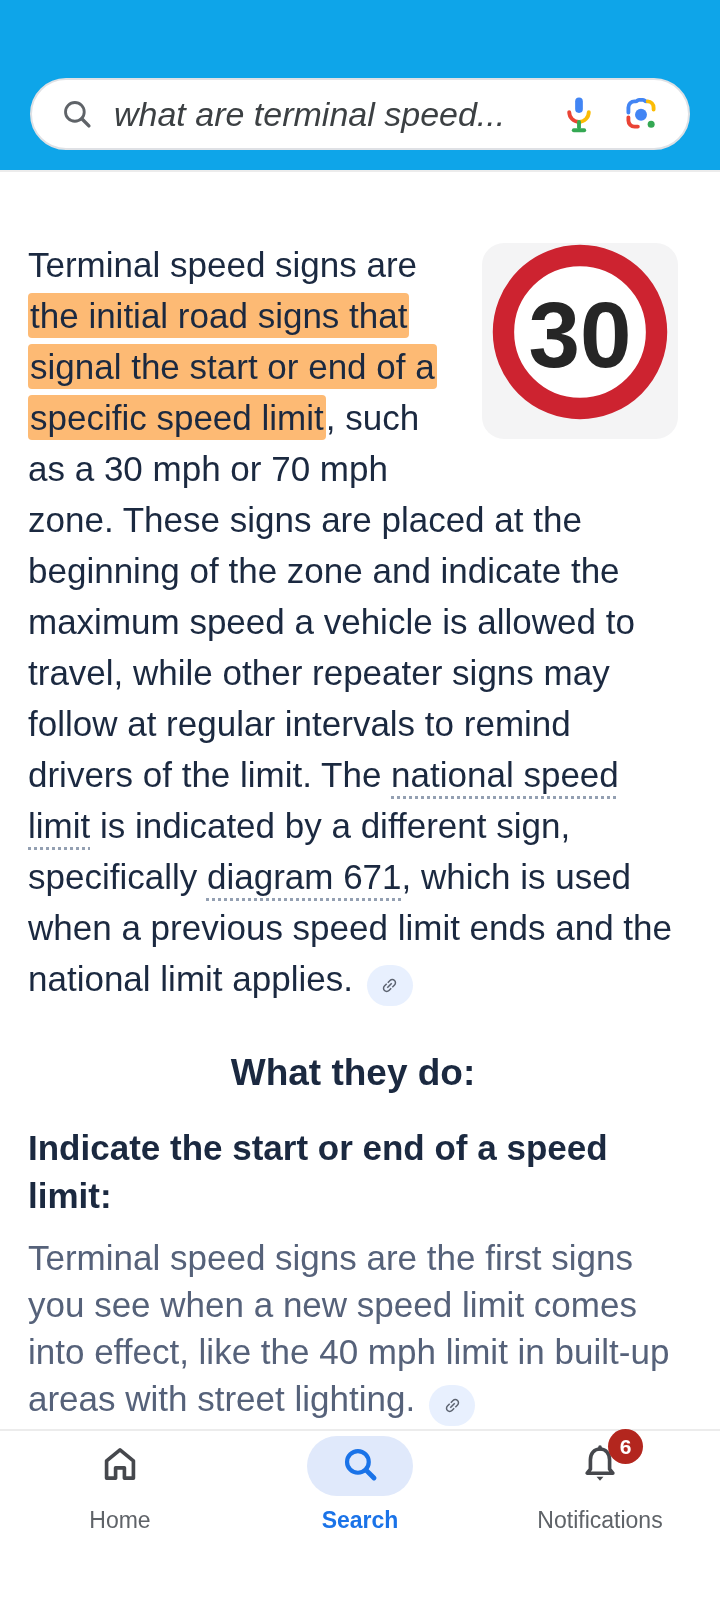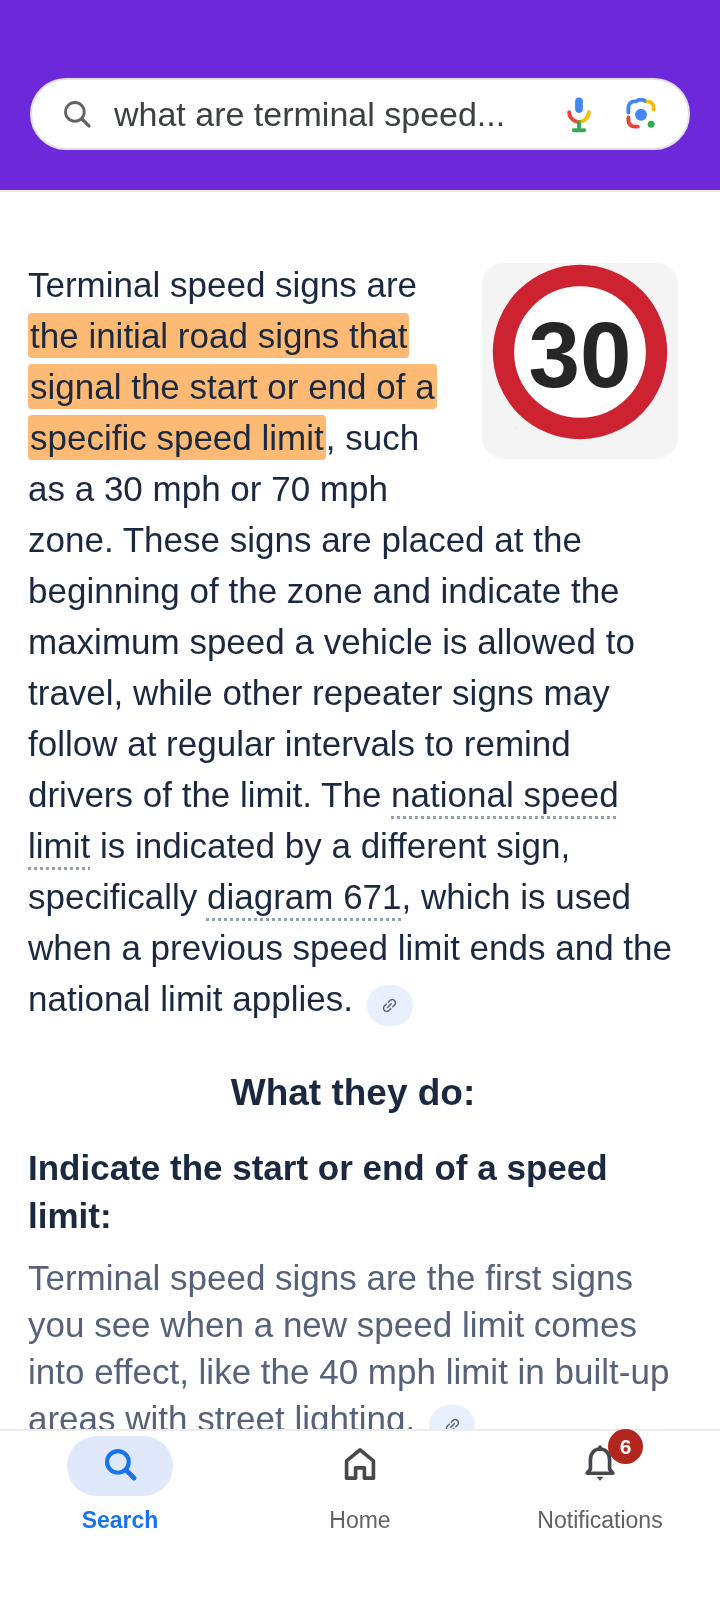--- a/index.html
+++ b/index.html
@@ -3,21 +3,21 @@
 <meta charset="utf-8">
 <style>
   html,body{margin:0;padding:0;}
   body{
     width:720px;height:1600px;position:relative;overflow:hidden;
     background:#ffffff;
     font-family:"Liberation Sans", sans-serif;
     -webkit-font-smoothing:antialiased;
   }
   
-  .search-area{padding:78px 30px 40px 30px;background:#6d28d9;}
+  .search-area{padding:78px 30px 20px 30px;background:#0ea5e9;font-style:italic;}
   .search-bar{
     height:72px;border:2px solid #dfe1e5;border-radius:38px;background:#fff;
     display:flex;align-items:center;gap:20px;padding:0 26px 0 28px;box-sizing:border-box;
   }
   .search-bar .query{
     flex:1;font-size:34px;color:#3c4043;white-space:nowrap;overflow:hidden;
   }
   .icon-btn{display:flex;align-items:center;justify-content:center;flex:none;}
   .top-divider{height:2px;background:#ececec;width:720px;}
   
@@ -130,41 +130,41 @@
       </svg>
     </span>
   </p>
 </div>
 
 <div class="bottom-nav">
   <div class="nav-items">
 
     <div class="nav-item">
       <div class="nav-icon-slot">
+        <span>
+          <svg width="46" height="46" viewBox="0 0 24 24" fill="none">
+            <path d="M5 10.4 L12 4.6 L19 10.4 V19.4 H14.3 V14 H9.7 V19.4 H5 Z" stroke="#46484d" stroke-width="1.9" stroke-linejoin="round" stroke-linecap="round"></path>
+          </svg>
+        </span>
+      </div>
+      <span class="nav-label">Home</span>
+    </div>
+
+    <div class="nav-item">
+      <div class="nav-icon-slot">
         <div class="search-pill">
           <span>
             <svg width="42" height="42" viewBox="0 0 24 24" fill="none">
               <circle cx="10.8" cy="10.8" r="6.2" stroke="#1a73e8" stroke-width="2.4"></circle>
               <path d="M15.5 15.5 L20 20" stroke="#1a73e8" stroke-width="2.8" stroke-linecap="round"></path>
             </svg>
           </span>
         </div>
       </div>
       <span class="nav-label active">Search</span>
-    </div>
-
-    <div class="nav-item">
-      <div class="nav-icon-slot">
-        <span>
-          <svg width="46" height="46" viewBox="0 0 24 24" fill="none">
-            <path d="M5 10.4 L12 4.6 L19 10.4 V19.4 H14.3 V14 H9.7 V19.4 H5 Z" stroke="#46484d" stroke-width="1.9" stroke-linejoin="round" stroke-linecap="round"></path>
-          </svg>
-        </span>
-      </div>
-      <span class="nav-label">Home</span>
     </div>
 
     <div class="nav-item">
       <div class="nav-icon-slot">
         <span class="bell-wrap">
           <svg width="46" height="46" viewBox="0 0 24 24" fill="none">
             <path d="M12 3.2 V4.2" stroke="#46484d" stroke-width="1.9" stroke-linecap="round"></path>
             <path d="M12 4.2 C8.9 4.2 7 6.6 7 9.8 V14.7 L5.3 16.8 H18.7 L17 14.7 V9.8 C17 6.6 15.1 4.2 12 4.2 Z" stroke="#46484d" stroke-width="1.9" stroke-linejoin="round" stroke-linecap="round"></path>
             <path d="M10.2 18.7 h3.6 l-1.8 2.1 z" fill="#46484d"></path>
           </svg>

